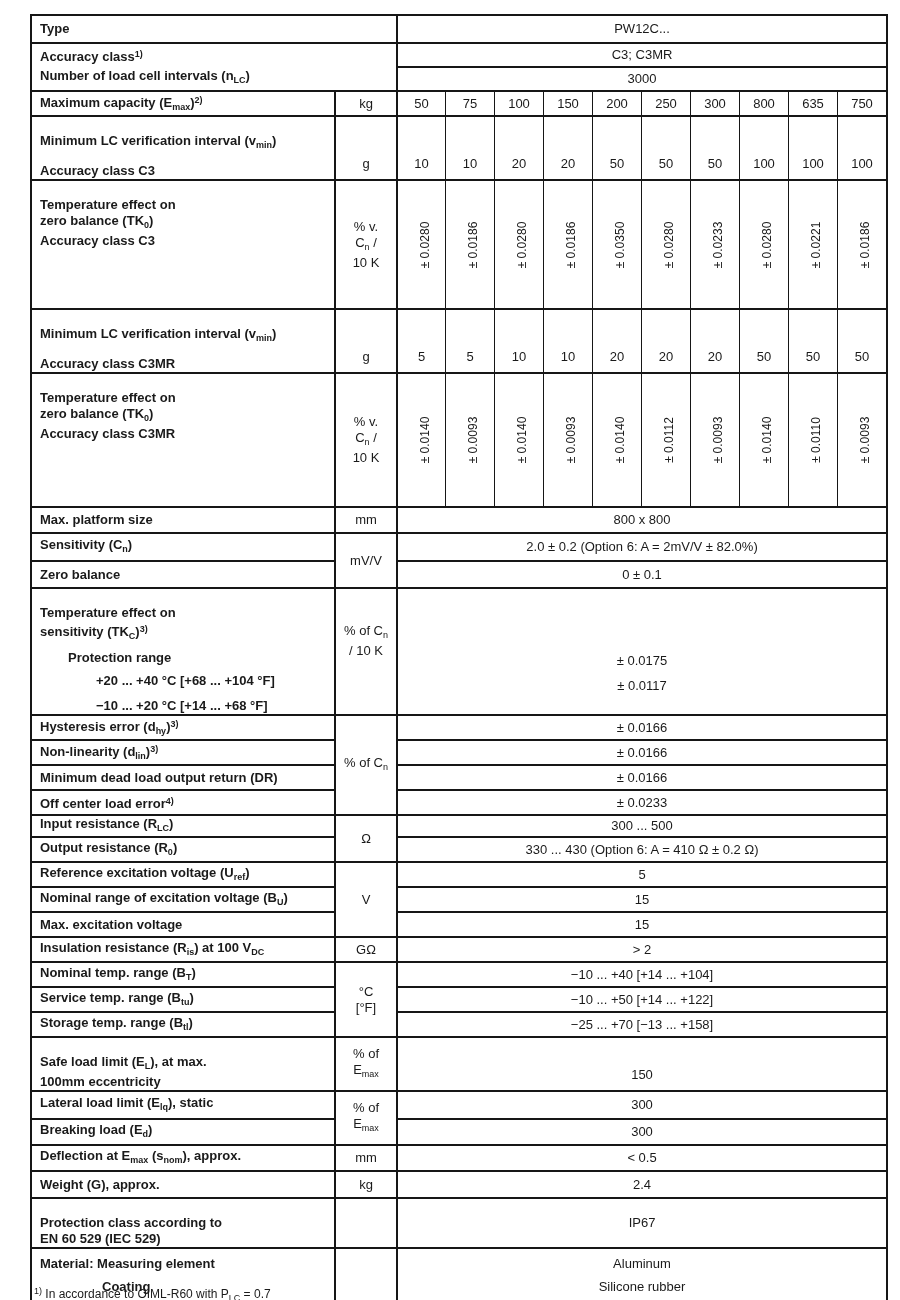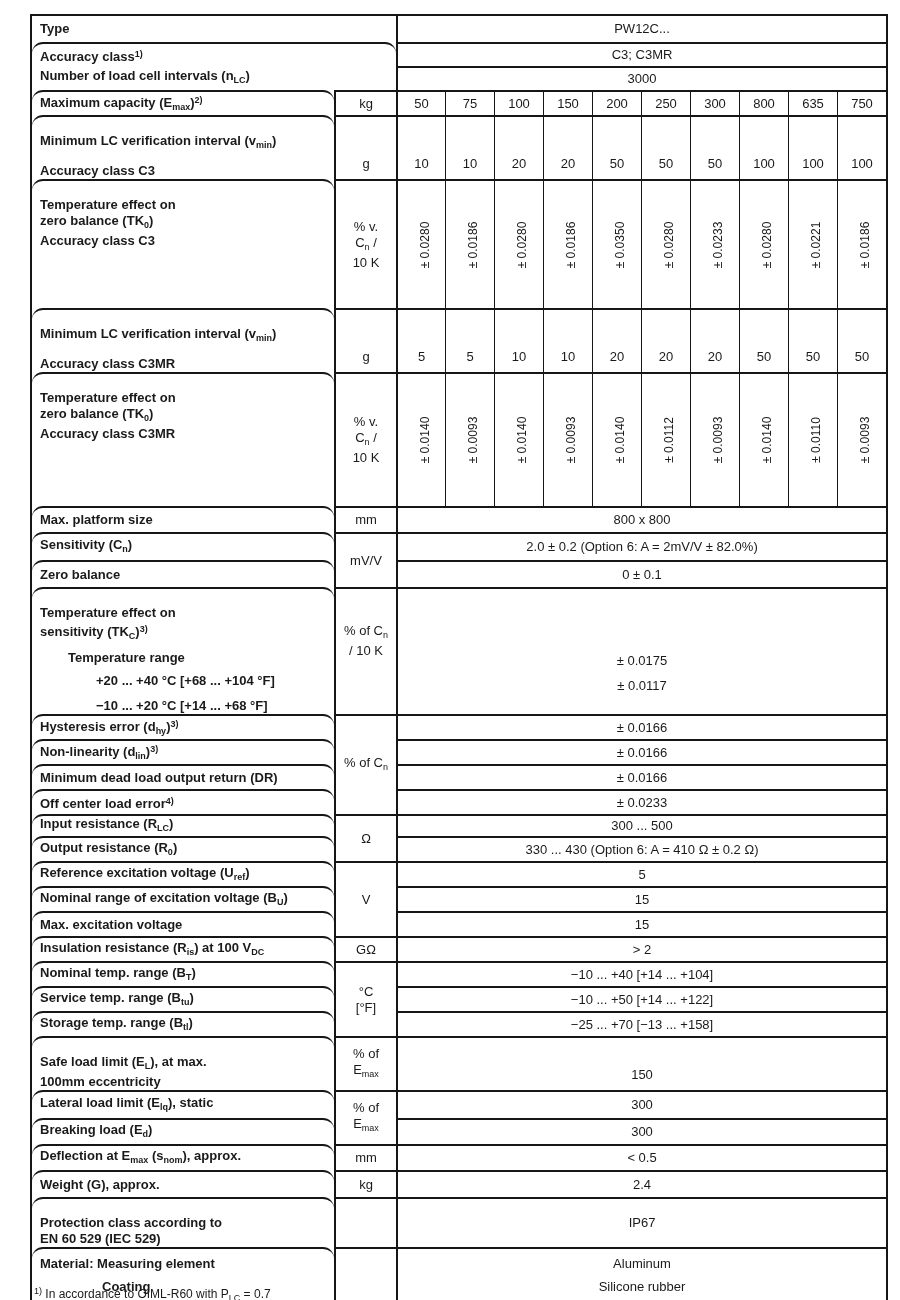--- a/index.html
+++ b/index.html
@@ -17,21 +17,21 @@
   }
   td{
     border-top:2px solid #161616;
     padding:0 4px;vertical-align:middle;
     overflow:hidden;
   }
   tr.first td{border-top:none;}
   td.nt{border-top:none;}
   td.bl{border-left:2px solid #161616;}
   td.dl{border-left:1.5px solid #161616;}
-  td.lbl{font-weight:bold;text-align:left;padding-left:8px;white-space:nowrap;border-radius:11px;}
+  td.lbl{font-weight:bold;text-align:left;padding-left:8px;white-space:nowrap;}
   td.val,td.unit{text-align:center;font-weight:normal;}
   td.top{vertical-align:top;padding-top:16px;}
   td.vbot{vertical-align:bottom;padding-bottom:7px;}
   sub,sup{font-size:9px;}
   sub{vertical-align:-3px;}
   sup{vertical-align:4px;}
   .stack div{white-space:nowrap;}
   .stack2 div + div{margin-top:10px;}
   .rot{display:inline-block;white-space:nowrap;transform:rotate(-90deg);font-size:12px;}
   .ind1{padding-left:28px;}
@@ -189,21 +189,21 @@
 
     <tr style="height:27px">
       <td class="lbl">Zero balance</td>
       <td class="val bl" colspan="10">0 ± 0.1</td>
     </tr>
 
     <tr style="height:123px">
       <td class="lbl top stack">
         <div>Temperature effect on</div>
         <div>sensitivity (TK<sub>C</sub>)<sup>3)</sup></div>
-        <div class="ind1 mt6">Temperature range</div>
+        <div class="ind1 mt6">Protection range</div>
         <div class="ind2 mt7">+20 ... +40 °C [+68 ... +104 °F]</div>
         <div class="ind2 mt9">−10 ... +20 °C [+14 ... +68 °F]</div>
       </td>
       <td class="tkc-unit bl">% of C<sub>n</sub><br>/ 10 K</td>
       <td class="val bl tkc-val" colspan="10">
         <div>± 0.0175</div>
         <div>± 0.0117</div>
       </td>
     </tr>
 

